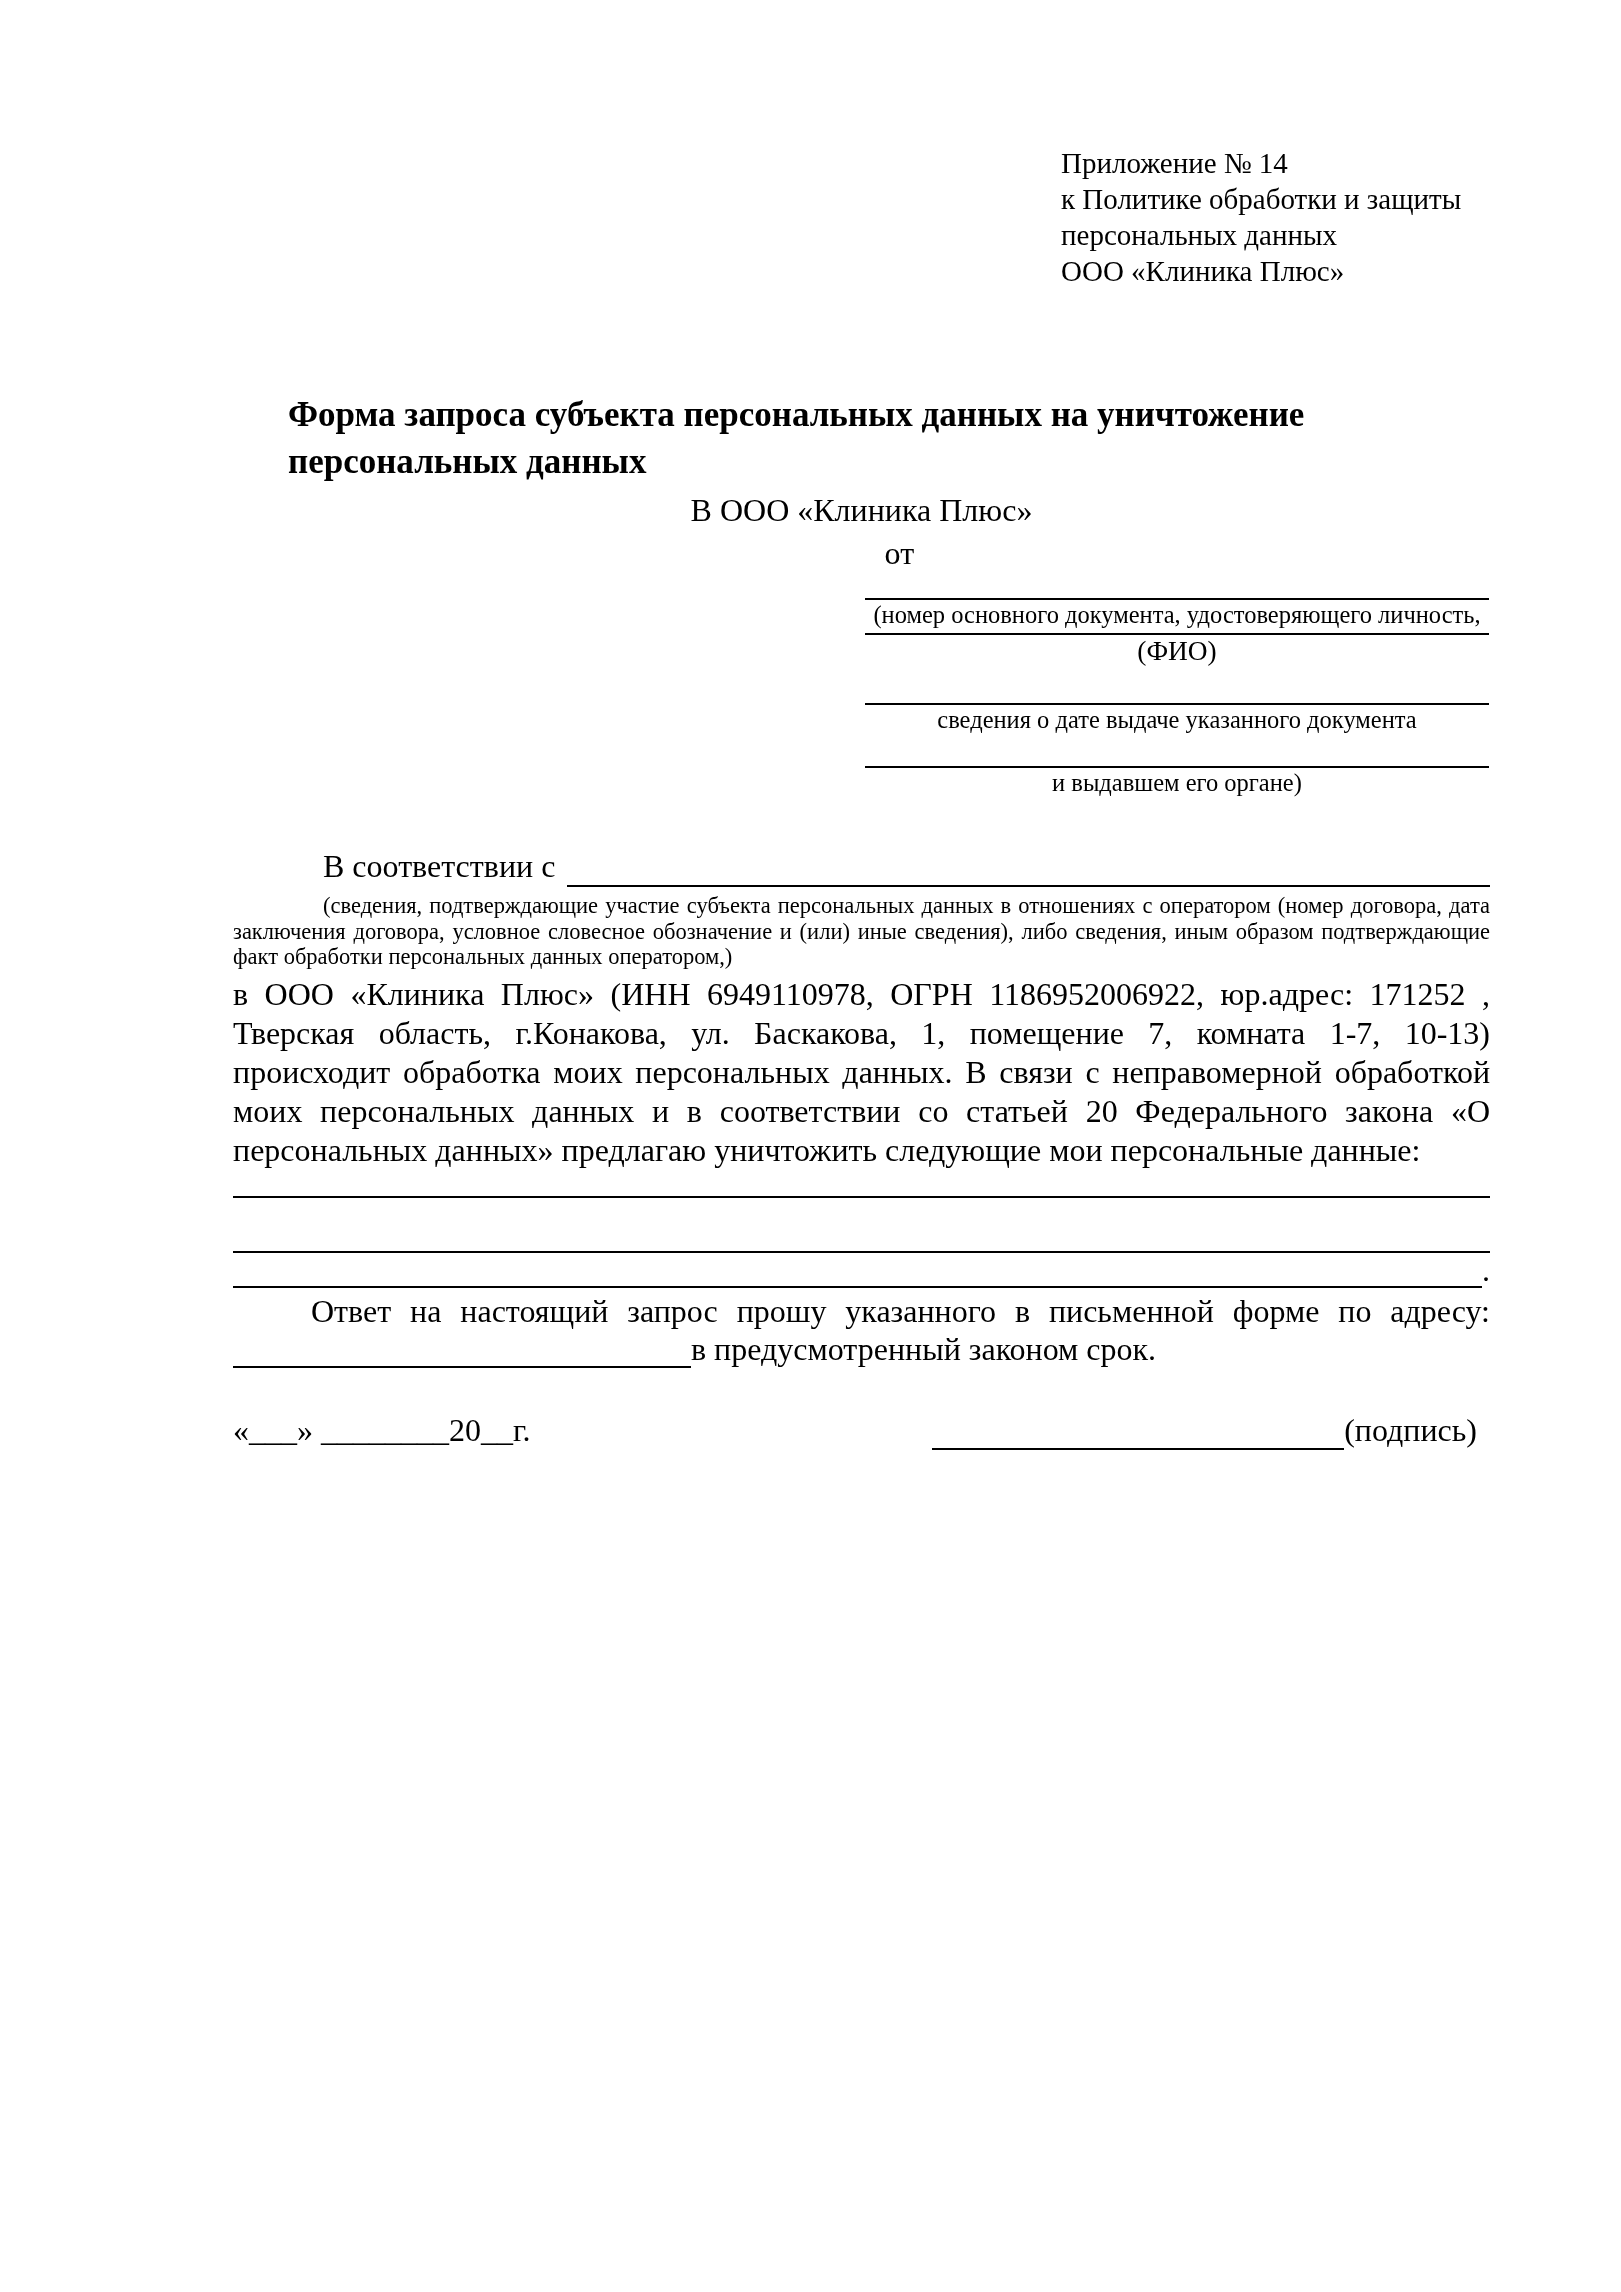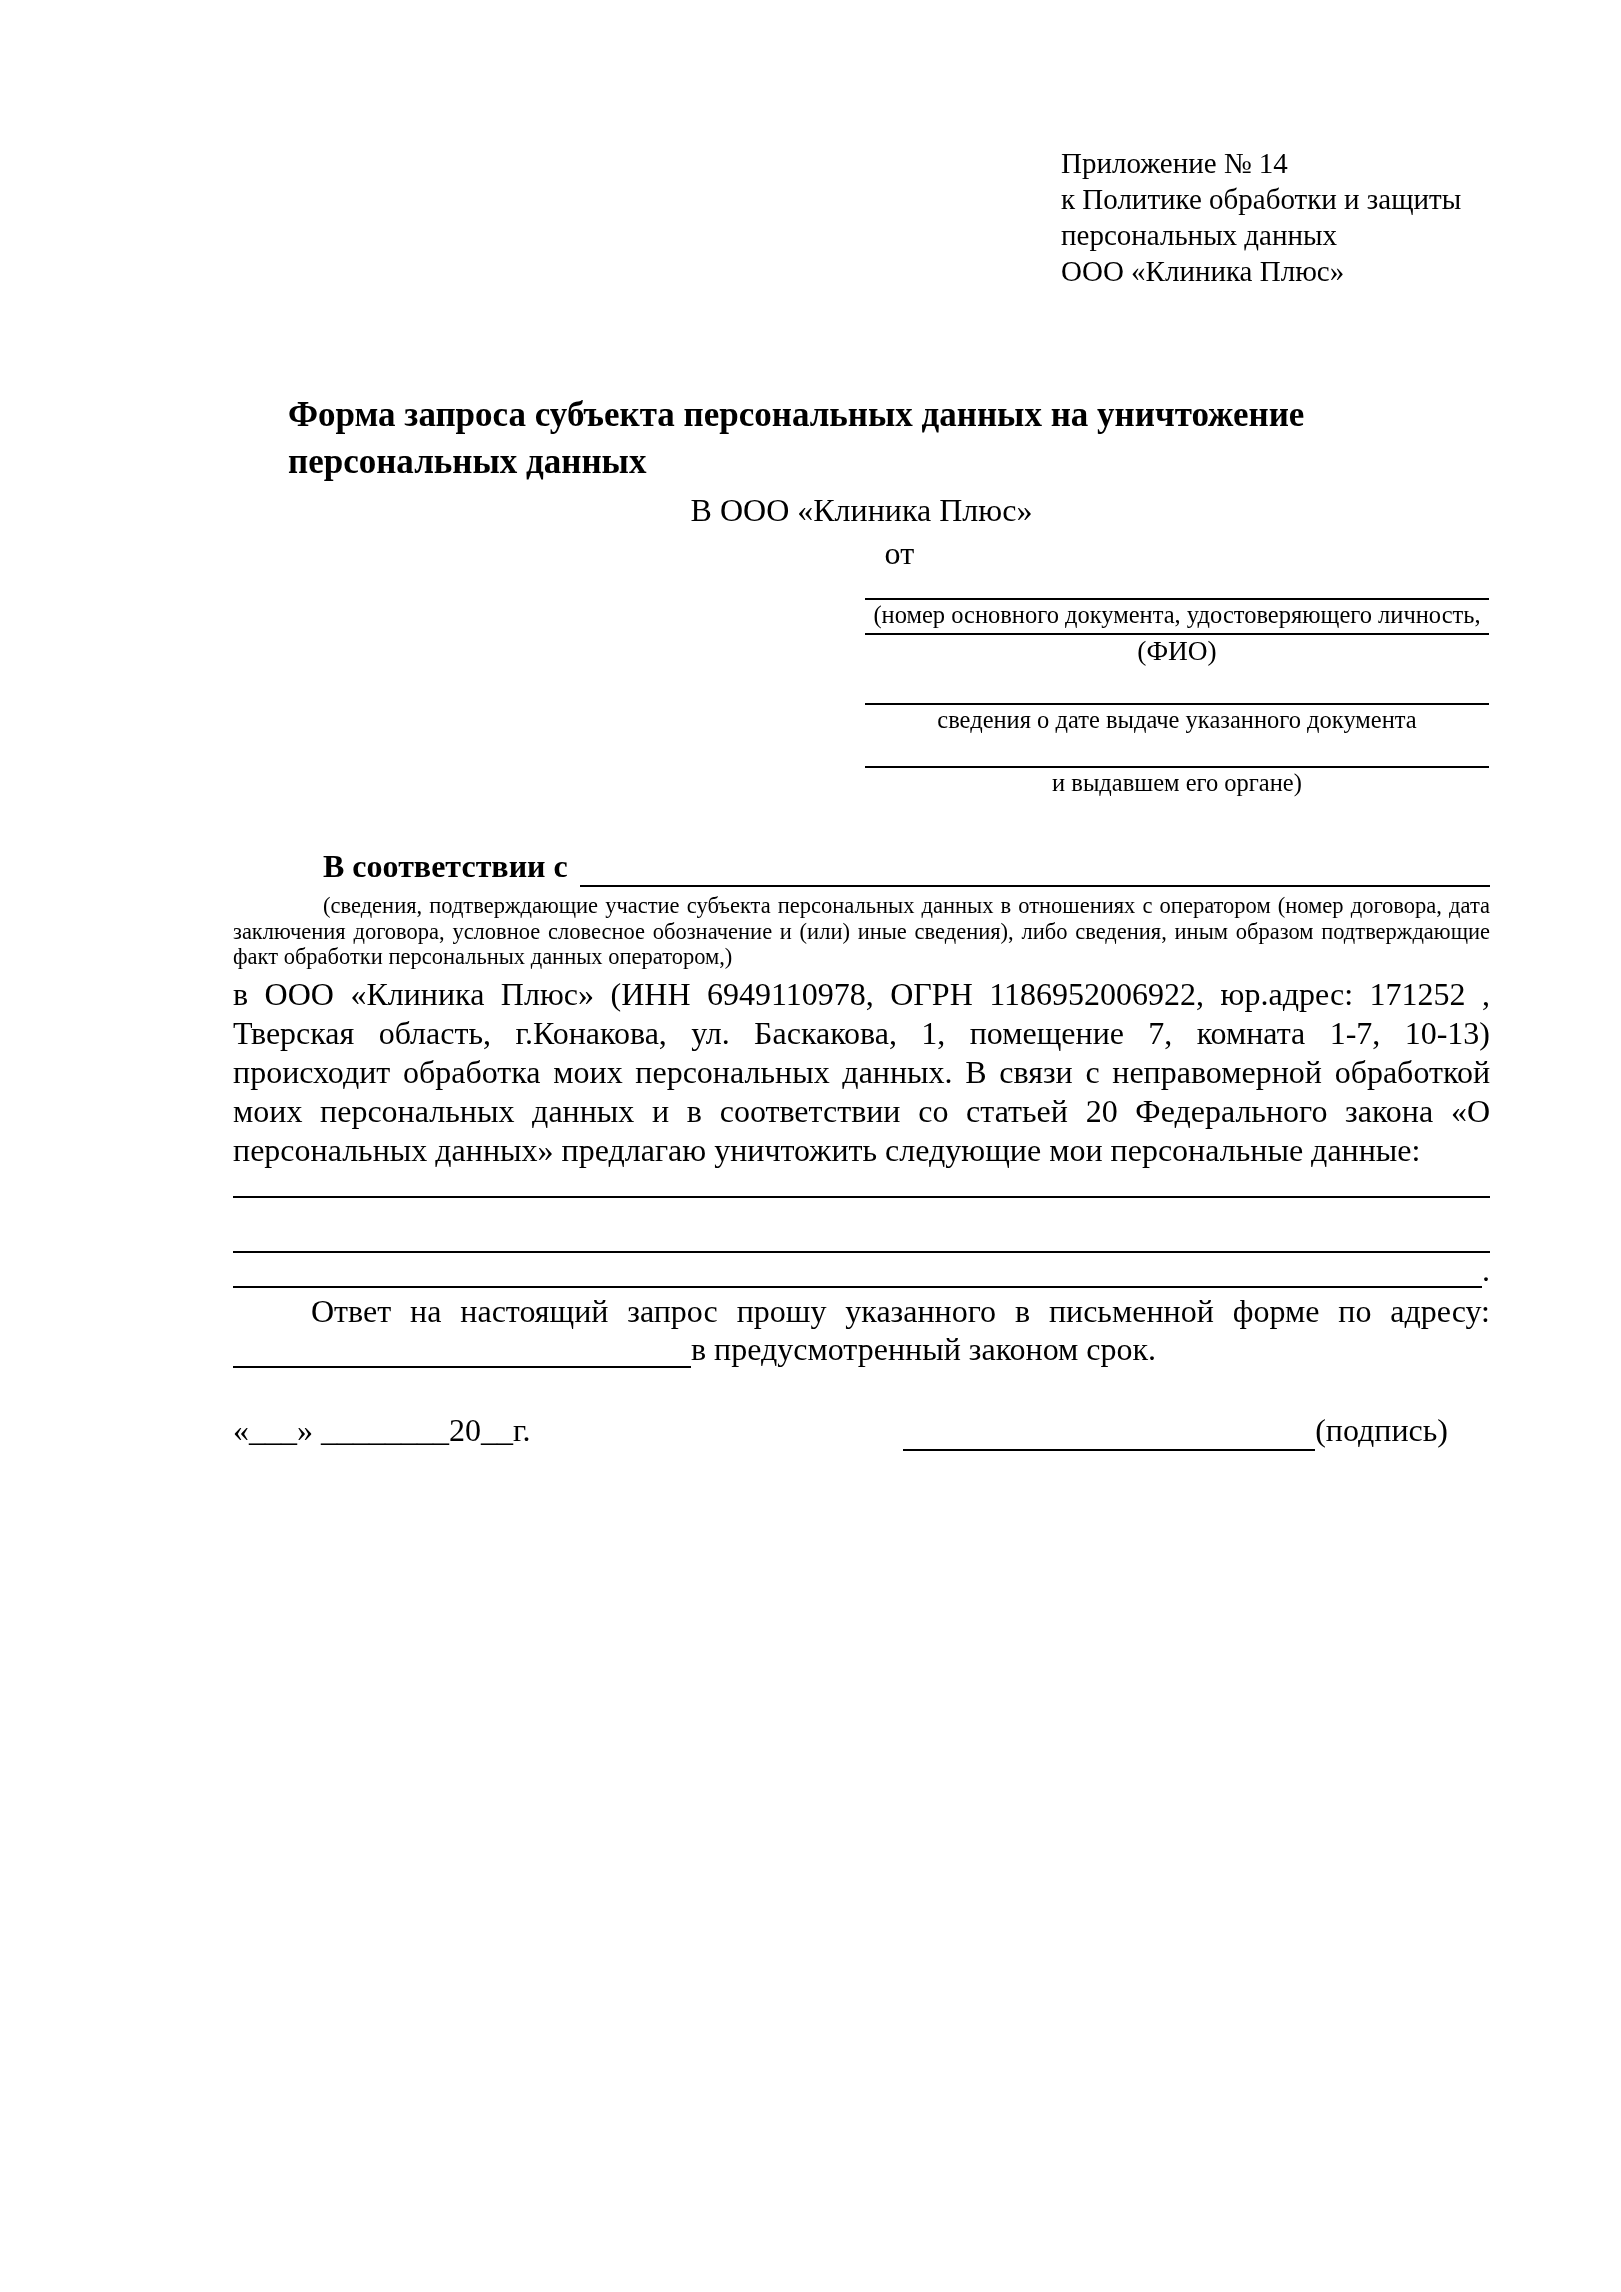--- a/index.html
+++ b/index.html
@@ -20,37 +20,37 @@
   .to-line{margin-top:5.9px;text-align:center;font-size:32px;line-height:39px;}
   .from-block{margin-left:632px;width:624px;margin-top:3.9px;font-size:32px;}
   .from-label{padding-left:19.6px;line-height:39px;}
   .rule{border-bottom:2.9px solid #000;}
   .f1 .rule{height:3.9px;}
   .f2 .rule{height:25.5px;}
   .f3 .rule{height:35px;}
   .f4 .rule{height:32px;}
   .caption{text-align:center;font-size:24.5px;line-height:29px;}
   .caption-fio{font-size:27.4px;line-height:33px;}
-  .accordance{display:flex;align-items:flex-end;margin-top:49px;font-size:32px;line-height:41px;font-weight:bold;}
+  .accordance{display:flex;align-items:flex-end;margin-top:49px;font-size:32px;line-height:41px;}
   .acc-label{margin-left:90px;white-space:nowrap;}
   .fill-rule{flex:1;border-bottom:2.9px solid #000;margin-left:11.8px;height:35px;}
   .fine-print{margin:5.9px 0 0;font-size:22.5px;line-height:25.5px;text-align:justify;text-indent:90px;}
   .main-par{margin:5.9px 0 0;font-size:32px;line-height:39px;text-align:justify;}
   .blank-line{border-bottom:2.9px solid #000;}
   .bl1{height:25.5px;}
   .bl2{height:53px;}
   .reason-row{display:flex;align-items:flex-end;height:37px;font-size:32px;line-height:37px;}
   .reason-label{margin-left:90px;white-space:nowrap;}
   .line-period-row{display:flex;align-items:flex-end;height:35px;font-size:32px;line-height:35px;}
   .line-period-row .fill-rule{margin-left:0;}
   .response{margin:3.9px 0 0;font-size:32px;line-height:39px;text-align:justify;text-align-last:justify;text-indent:78px;}
   .address-row{display:flex;align-items:flex-end;height:37px;font-size:32px;line-height:37px;white-space:nowrap;}
   .addr-rule{width:458px;border-bottom:2.9px solid #000;height:35px;}
   .footer-row{display:flex;justify-content:space-between;align-items:flex-end;margin-top:41px;height:43px;font-size:32px;line-height:43px;}
-  .sig{display:flex;align-items:center;margin-right:42px;white-space:nowrap;}
+  .sig{display:flex;align-items:flex-start;margin-right:13px;white-space:nowrap;}
   .sig-rule{width:412px;border-bottom:2.9px solid #000;height:39px;}
 </style>
 </head>
 <body>
 
 <div class="page">
 
   <div class="appendix">
     <div>Приложение № 14</div>
     <div>к Политике обработки и защиты</div>

